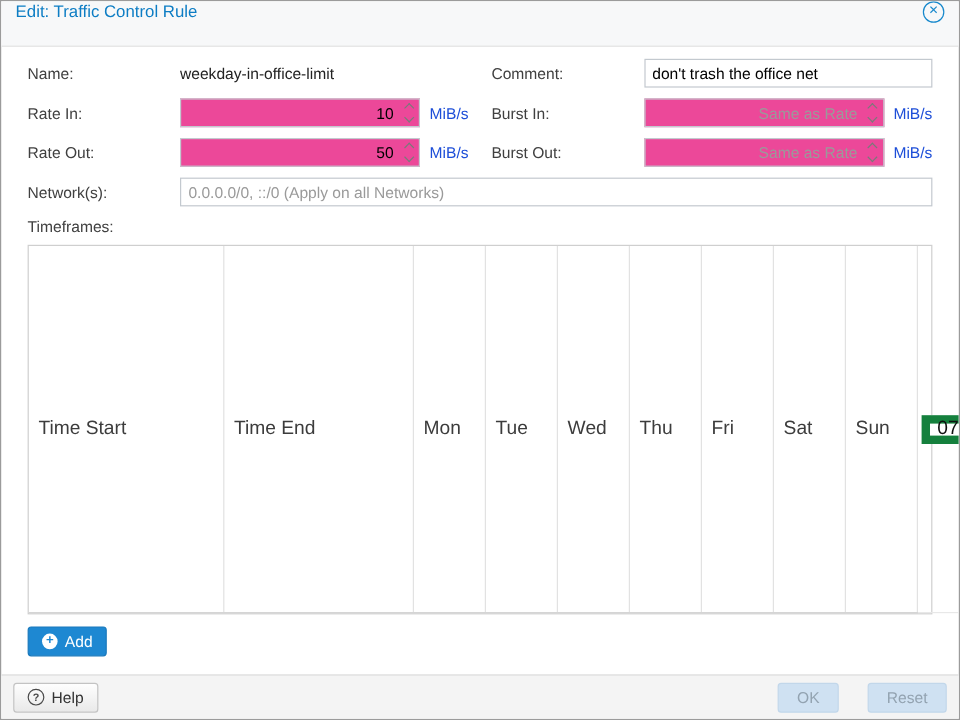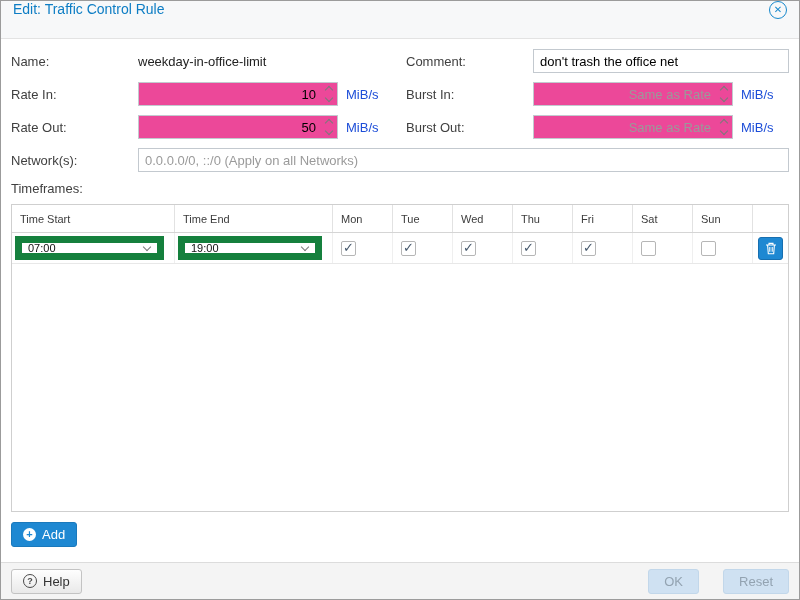--- a/index.html
+++ b/index.html
@@ -24,21 +24,21 @@
   .dialog-title { color: #0d7dc4; font-size: 14px; }
   .close-btn {
     width: 18px; height: 18px;
     border: 1px solid #1688cc; border-radius: 50%;
     color: #1688cc;
     display: flex; align-items: center; justify-content: center;
     font-size: 10px; line-height: 1; cursor: pointer;
   }
 
   
-  .dialog-body { flex: 1; padding: 10px 10px 0; overflow: hidden; }
+  .dialog-body { flex: 1; padding: 10px 22px 0; overflow: hidden; }
   .form-columns { display: flex; }
   .col { display: flex; flex-direction: column; }
   .col-left { width: 395px; }
   .col-right { flex: 1; }
 
   .field { display: flex; align-items: center; height: 24px; margin-bottom: 9px; }
   .field-label { color: #404040; font-size: 13px; flex: 0 0 127px; }
   .static-value { font-size: 13px; color: #222; }
   .unit { font-size: 13px; color: #1d4ed8; margin-left: 8px; }
 
@@ -64,22 +64,22 @@
     font-size: 13px; padding: 0 6px; outline: none; background: #fff;
   }
   .grow { flex: 1; }
   input::placeholder { color: #9a9a9a; opacity: 1; }
 
   .section-label { color: #404040; font-size: 13px; margin: 6px 0 8px; }
 
   
   .tc-table {
     border: 1px solid #cfcfcf; height: 308px;
-    display: flex; flex-direction: column;
-    font-size: 11px; background: #fff;
+    display: flex; flex-direction: row;
+    font-size: 16px; background: #fff;
   }
   .tc-header { display: flex; flex: 0 0 28px; border-bottom: 1px solid #d5d5d5; }
   .th {
     display: flex; align-items: center; padding-left: 8px;
     color: #3c3c3c; border-right: 1px solid #e2e2e2;
   }
   .th:last-child { border-right: none; }
   .tc-row { display: flex; flex: 0 0 31px; border-bottom: 1px solid #e8e8e8; }
   .td { display: flex; align-items: center; padding-left: 8px; border-right: 1px solid #efefef; }
   .td:last-child { border-right: none; }

